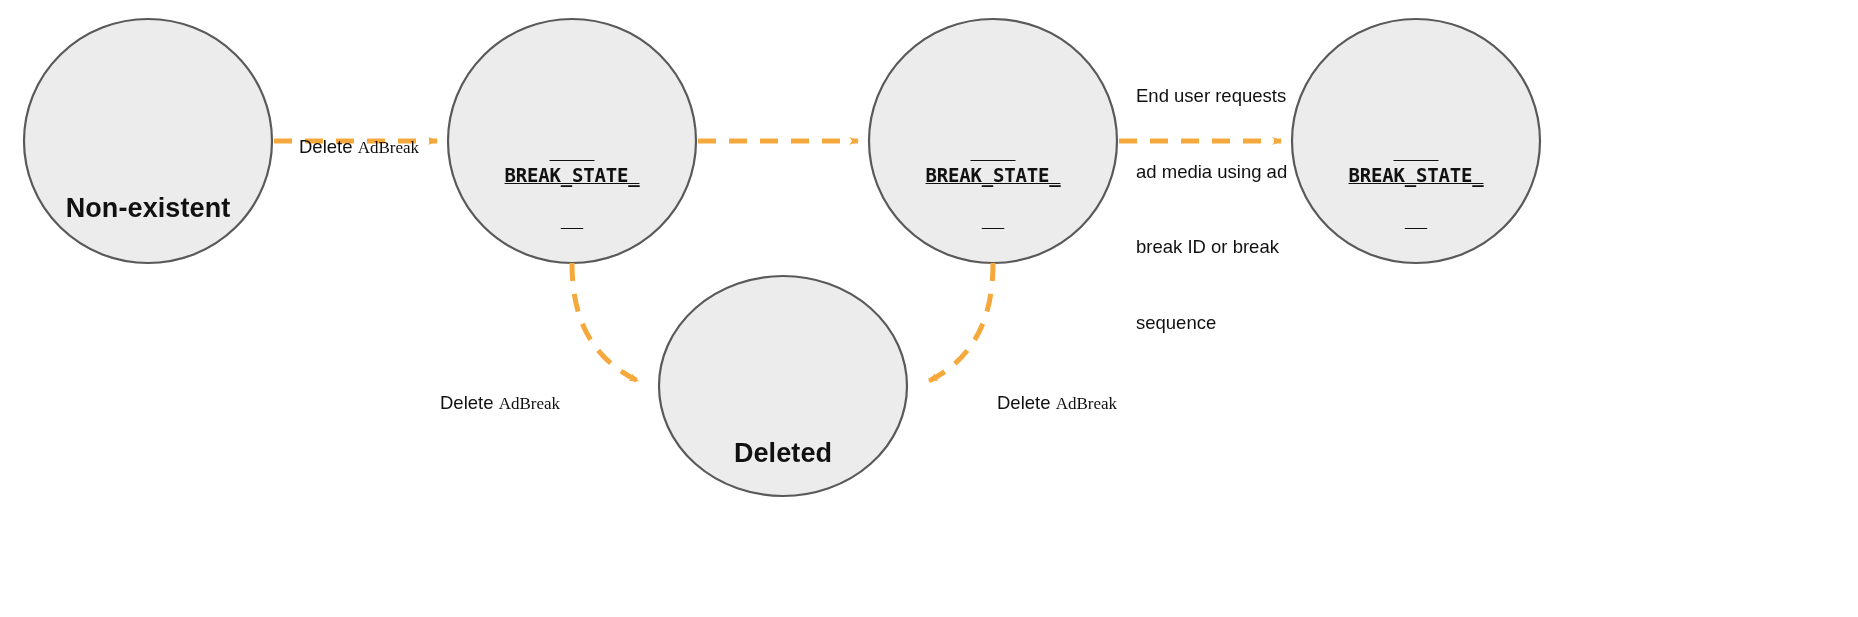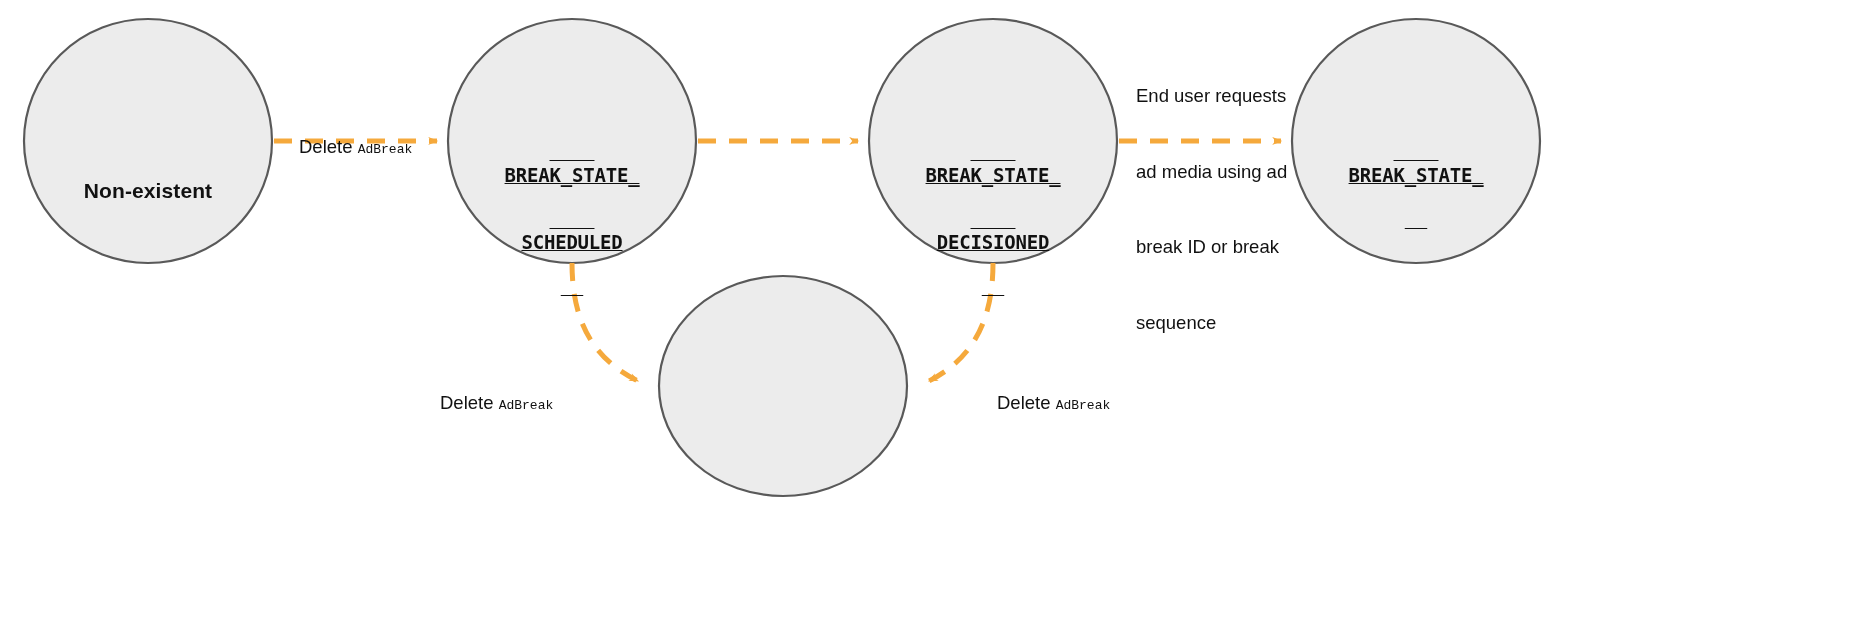--- a/index.html
+++ b/index.html
@@ -28,21 +28,21 @@
     position: absolute;
     text-align: center;
     color: #111111;
     pointer-events: none;
     line-height: 1.18;
     white-space: pre;
   }
   .node-label.sans {
     font-family: "Liberation Sans", sans-serif;
     font-weight: bold;
-    font-size: 21px;
+    font-size: 27px;
     letter-spacing: 0.1px;
   }
   .node-label.mono {
     font-family: "DejaVu Sans Mono", monospace;
     font-weight: bold;
     font-size: 19px;
     letter-spacing: -0.2px;
     text-decoration: underline;
   }
   .edge-label {
@@ -50,22 +50,22 @@
     color: #111111;
     font-size: 18.5px;
     line-height: 1.33;
     white-space: pre;
   }
   .edge-label .sans {
     font-family: "Liberation Sans", sans-serif;
     margin-top: 36px;
   }
   .edge-label .mono {
-    font-family: Liberation Mono, monospace;
-    font-size: 13px;
+    font-family: Liberation Serif, serif;
+    font-size: 17px;
   }
   .edge-label.multi {
     line-height: 1.36;
   }
 </style>
 </head>
 <body>
 
 <div id="diagram-root">
 
@@ -92,32 +92,33 @@
       <path d="M993,263 C993,310 980,355 929,381" marker-end="url(#arrowhead)"></path>
     </g>
   </svg>
 
   <div class="node-label sans" style="left:24px; top:129px; width:248px;">
     <div>Non-existent</div>
   </div>
 
   <div class="node-label mono" style="left:448px; top:119px; width:248px;">
     <div>BREAK_STATE_</div>
-    <div>SCHEDULED</div>
   </div>
 
   <div class="node-label mono" style="left:869px; top:119px; width:248px;">
     <div>BREAK_STATE_</div>
-    <div>DECISIONED</div>
   </div>
 
   <div class="node-label mono" style="left:1292px; top:119px; width:248px;">
     <div>BREAK_STATE_</div>
   </div>
 
+  <div class="node-label sans" style="left:659px; top:374px; width:248px;">
+    <div>Deleted</div>
+  </div>
 
   <div class="edge-label" style="left:299px; top:86px;">
     <div><span class="sans">Delete </span><span class="mono">AdBreak</span></div>
   </div>
 
 
   <div class="edge-label multi" style="left:1136px; top:33px;">
     <div><span class="sans">End user requests</span></div>
     <div><span class="sans">ad media using ad</span></div>
     <div><span class="sans">break ID or break</span></div>

